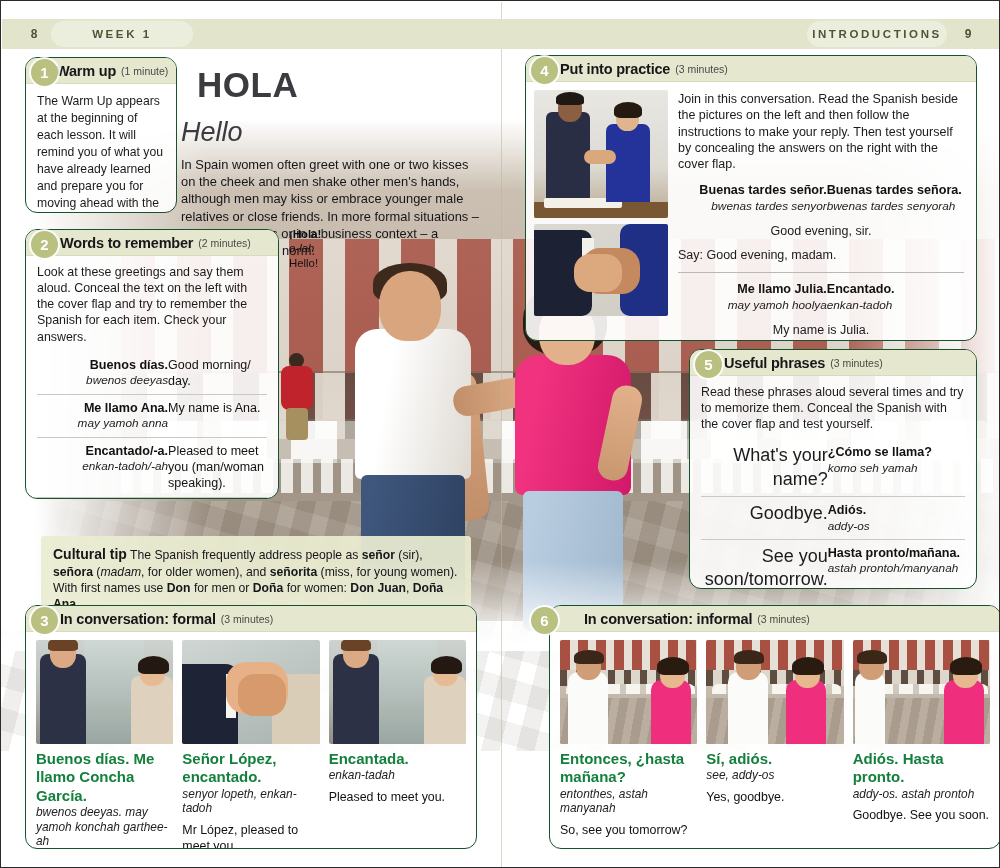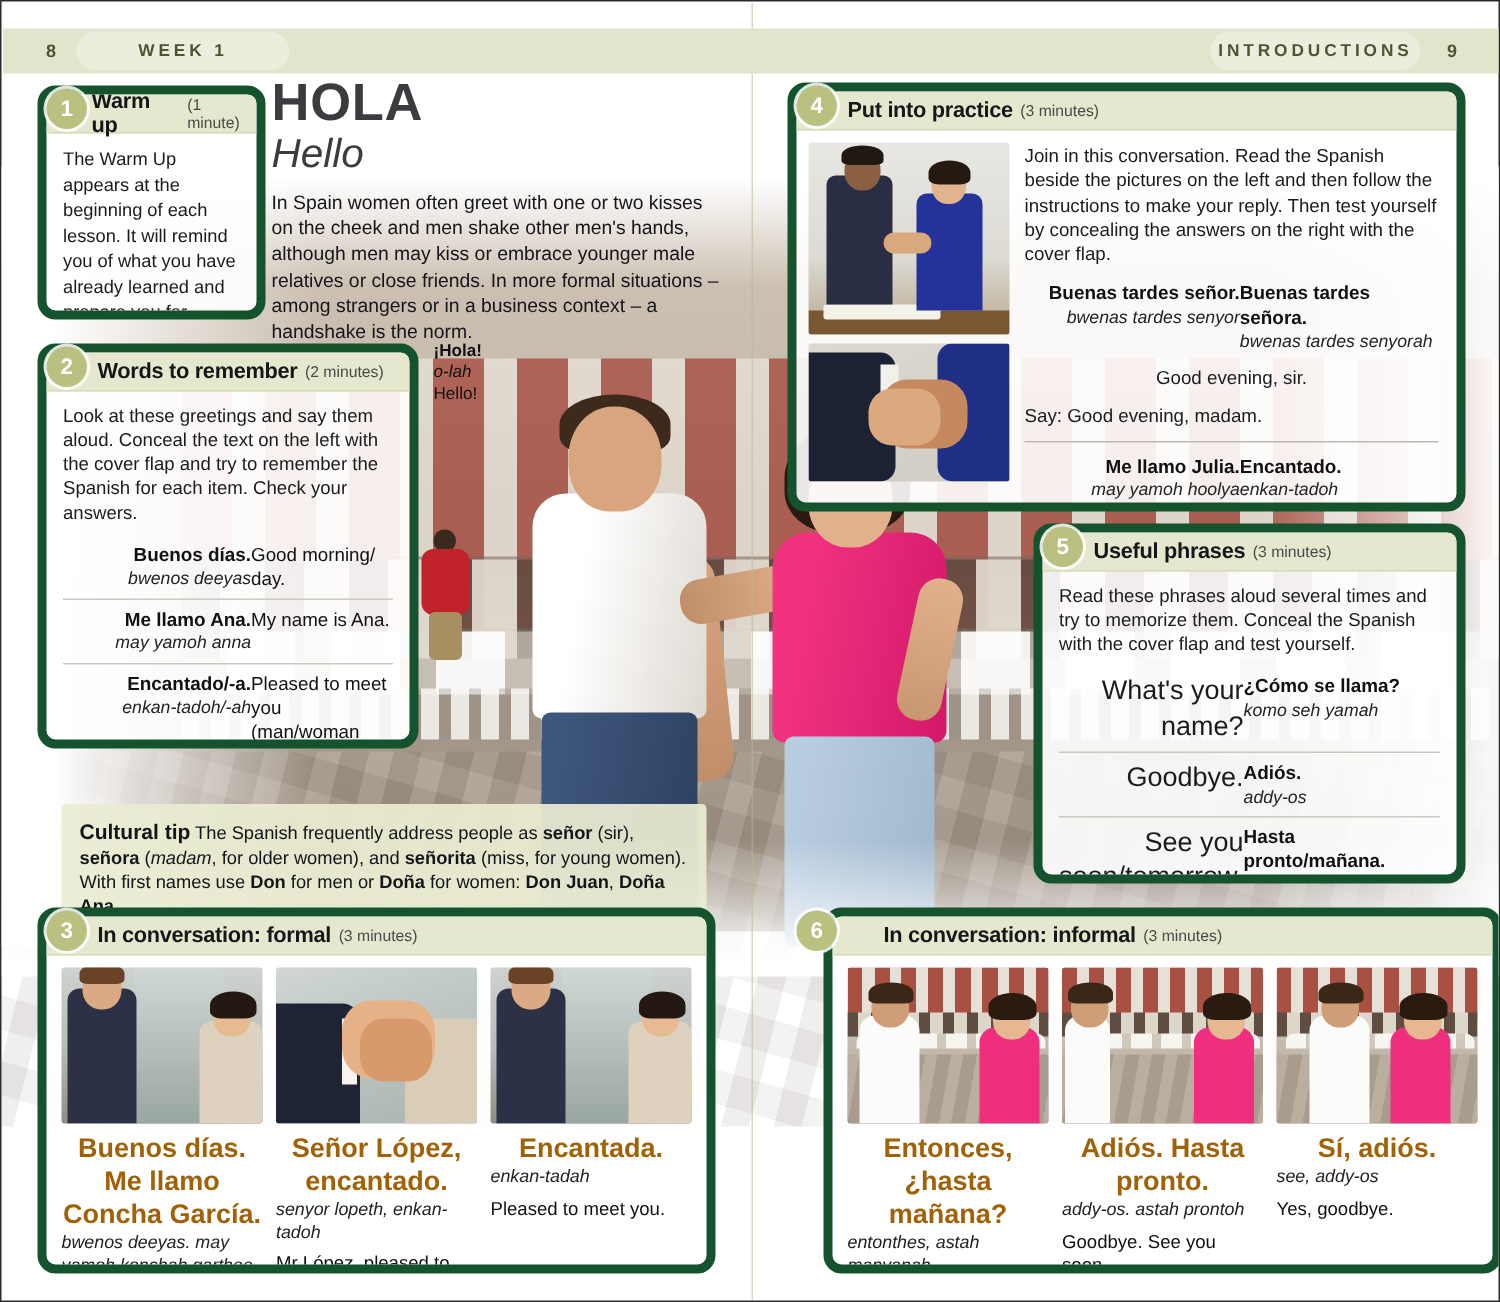--- a/index.html
+++ b/index.html
@@ -211,21 +211,21 @@
     font-size: 12px; font-weight: bold; color: #4f5435;
     text-align: center; width: 26px;
   }
   #pnum-left { left: 20px; }
   #pnum-right { left: 954px; }
 
   
   .panel {
     position: absolute;
     background: rgba(255,255,255,0.90);
-    border: 6px solid #14532d;
+    border: 1px solid #14532d;
     border-radius: 12px;
     box-sizing: border-box;
     overflow: hidden;
   }
   .panel-head {
     background: #e5e8ce;
     height: 26px;
     display: flex; align-items: center;
     padding-left: 34px;
     box-sizing: border-box;
@@ -270,21 +270,21 @@
   table.vocab tr + tr td { border-top: 1px solid #c9c9c2; }
   td.sp { text-align: right; padding-right: 8px; width: 57%; }
   .sp-word { font-weight: bold; font-size: 12.6px; color: #111; display:block; }
   .sp-pron { font-style: italic; font-size: 11.8px; color: #222; display:block; }
   .en-word { font-size: 12.5px; color: #111; }
 
   
   #hola-block { position: absolute; left: 180px; top: 50px; width: 300px; }
   .hola-title {
     font-size: 35px; font-weight: bold; color: #3b3b40;
-    letter-spacing: 0.5px; line-height: 1.0; margin: 0;
+    letter-spacing: 0.5px; line-height: 1.0; margin: 16px;
   }
   .hola-sub {
     font-size: 27px; font-style: italic; color: #3b3b40;
     line-height: 1.1; margin: 2px 0 8px 0; font-weight: normal;
   }
   .hola-para {
     font-size: 12.9px; line-height: 1.34; color: #15151a; margin: 0;
   }
 
   
@@ -352,21 +352,21 @@
   table.useful tr + tr td { border-top: 1px solid #c9c9c2; }
   td.u-en { text-align: right; padding-right: 9px; font-size: 18px; }
   td.u-sp { text-align: left; width: 52%; }
 
   
   #sec-formal { left: 24px; top: 604px; width: 452px; height: 244px; }
   #sec-informal { left: 524px; top: 604px; width: 452px; height: 244px; margin-left: 24px; }
   .conv-body { padding: 8px 10px 10px 10px; display: flex; gap: 9px; }
   .conv-col { flex: 1 1 0; min-width: 0; }
   .conv-photo { height: 104px; border-radius: 2px; overflow: hidden; position: relative; margin-bottom: 6px; }
-  .conv-sp { font-size: 18px; font-weight: bold; line-height: 1.22; color: #a16207; text-align: center; }
+  .conv-sp { font-size: 15px; font-weight: bold; line-height: 1.22; color: #15803d; }
   .conv-pr { font-size: 11.9px; font-style: italic; line-height: 1.24; color: #222; margin-bottom: 7px; }
   .conv-en { font-size: 12.4px; line-height: 1.26; color: #111; }
 
   
   .cp-street { background: linear-gradient(180deg,#cfd3d0 0%, #b8bcb6 52%, #8f8d86 100%); }
   .cp-street .glass { position:absolute; left:48px; top:0; width:60px; height:104px; background:linear-gradient(180deg,#cfd8d4,#9aa6a1); }
   .cp-street .man { position:absolute; left:4px; top:14px; width:46px; height:90px; background:#2d3146; border-radius:8px 8px 0 0;}
   .cp-street .mhead { position:absolute; left:14px; top:0px; width:26px; height:28px; background:#dba983; border-radius:46%;}
   .cp-street .mhair { position:absolute; left:12px; top:-3px; width:30px; height:14px; background:#6a4326; border-radius:50% 50% 20% 20%;}
   .cp-street .wom { position:absolute; right:0px; top:36px; width:42px; height:68px; background:#ded2bf; border-radius:8px 8px 0 0;}
@@ -702,49 +702,49 @@
             <div class="pmhair"></div>
           <div class="pw"></div>
             <div class="pwh"></div>
             <div class="pwhair"></div>
         </div>
         <div class="conv-sp">Entonces, ¿hasta mañana?</div>
         <div class="conv-pr">entonthes, astah manyanah</div>
         <div class="conv-en">So, see you tomorrow?</div>
       </div>
       <div class="conv-col">
+        <div class="conv-photo cp-plaza kiss">
+          <div class="bldg"></div>
+            <div class="arc"></div>
+            <div class="umb"></div>
+            <div class="ground"></div>
+          <div class="pm"></div>
+            <div class="pmh"></div>
+            <div class="pmhair"></div>
+          <div class="pw"></div>
+            <div class="pwh"></div>
+            <div class="pwhair"></div>
+        </div>
+        <div class="conv-sp">Sí, adiós.</div>
+        <div class="conv-pr">see, addy-os</div>
+        <div class="conv-en">Yes, goodbye.</div>
+      </div>
+      <div class="conv-col">
         <div class="conv-photo cp-plaza apart">
           <div class="bldg"></div>
             <div class="arc"></div>
             <div class="umb"></div>
             <div class="ground"></div>
           <div class="pm"></div>
             <div class="pmh"></div>
             <div class="pmhair"></div>
           <div class="pw"></div>
             <div class="pwh"></div>
             <div class="pwhair"></div>
         </div>
         <div class="conv-sp">Adiós. Hasta pronto.</div>
         <div class="conv-pr">addy-os. astah prontoh</div>
         <div class="conv-en">Goodbye. See you soon.</div>
       </div>
-      <div class="conv-col">
-        <div class="conv-photo cp-plaza kiss">
-          <div class="bldg"></div>
-            <div class="arc"></div>
-            <div class="umb"></div>
-            <div class="ground"></div>
-          <div class="pm"></div>
-            <div class="pmh"></div>
-            <div class="pmhair"></div>
-          <div class="pw"></div>
-            <div class="pwh"></div>
-            <div class="pwhair"></div>
-        </div>
-        <div class="conv-sp">Sí, adiós.</div>
-        <div class="conv-pr">see, addy-os</div>
-        <div class="conv-en">Yes, goodbye.</div>
-      </div>
     </div>
   </div>
 
 </div>
 
 </body></html>

